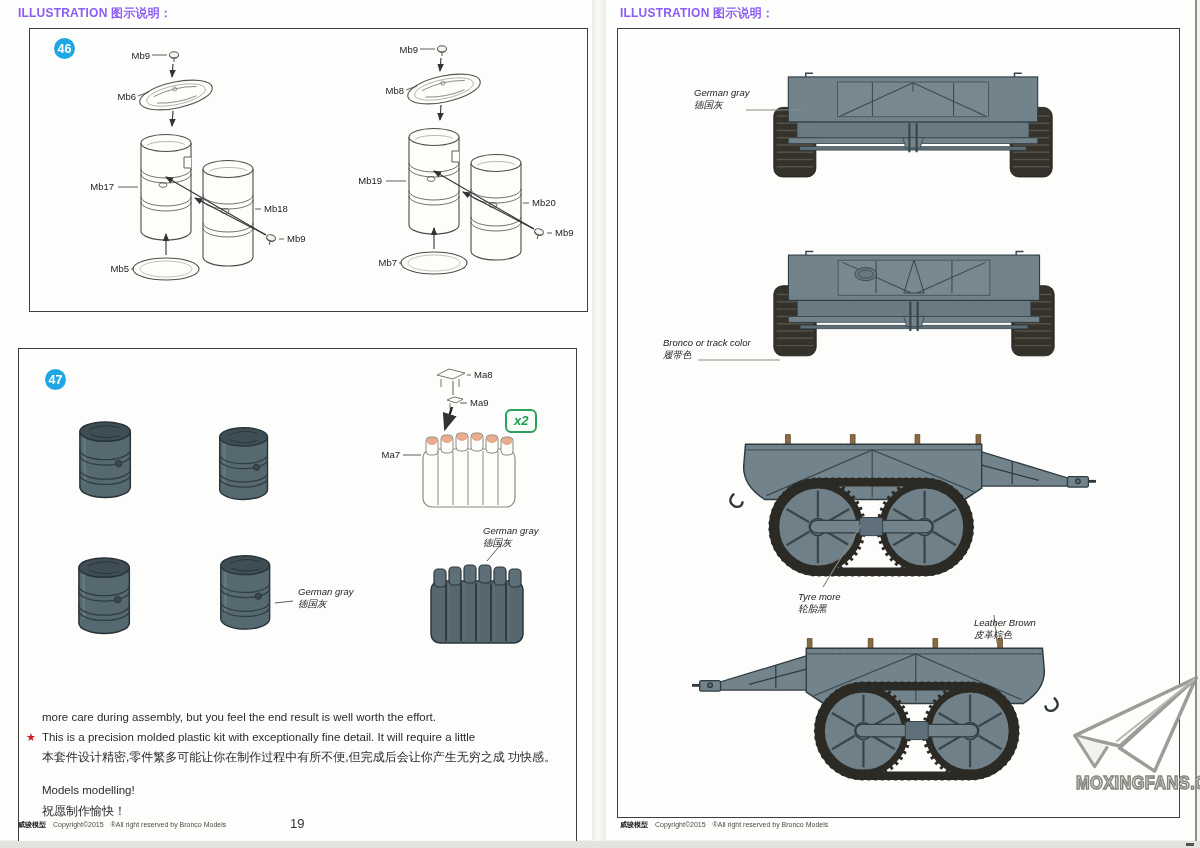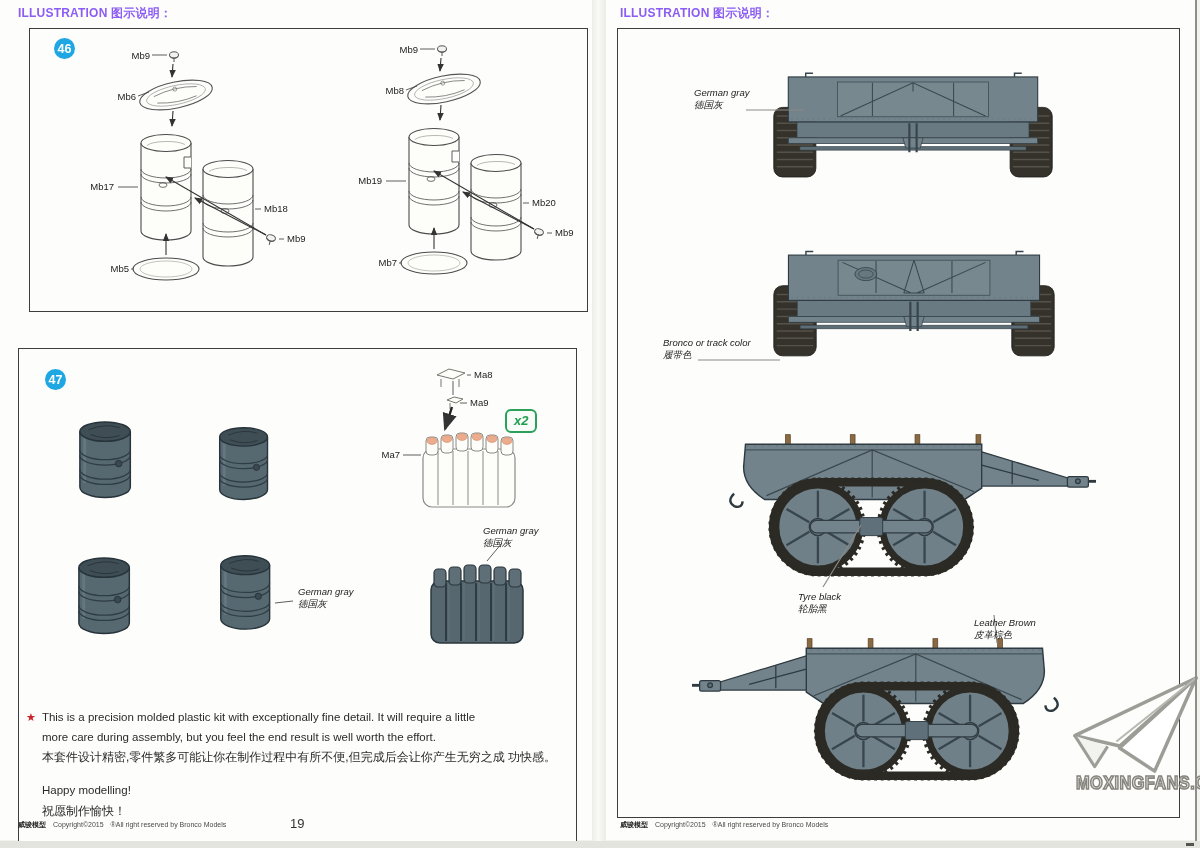--- a/index.html
+++ b/index.html
@@ -203,25 +203,25 @@
       <div class="callout" style="left:279px;top:237px;">
         <div>German gray</div>
         <div>德国灰</div>
       </div>
       <div class="callout" style="left:464px;top:176px;">
         <div>German gray</div>
         <div>德国灰</div>
       </div>
 
       <div class="note" style="left:7px;top:358px;width:545px;">
+        <div style="padding-left:16px;">more care during assembly, but you feel the end result is well worth the effort.</div>
         <div><span class="star">★</span><span>This is a precision molded plastic kit with exceptionally fine detail. It will require a little</span></div>
-        <div style="padding-left:16px;">more care during assembly, but you feel the end result is well worth the effort.</div>
         <div style="padding-left:16px;" class="zh">本套件设计精密,零件繁多可能让你在制作过程中有所不便,但完成后会让你产生无穷之成 功快感。</div>
         <div class="gap"></div>
-        <div style="padding-left:16px;">Happy modelling!</div>
+        <div style="padding-left:16px;">Models modelling!</div>
         <div style="padding-left:16px;" class="zh">祝愿制作愉快！</div>
       </div>
     </div>
 
     <div class="foot" style="left:18px;">
       <span class="brand">威骏模型</span>
       <span>Copyright©2015</span>
       <span style="margin-left:5px;">®All right reserved by Bronco Models</span>
     </div>
     <div class="pageno" style="left:290px;">19</div>
@@ -323,21 +323,21 @@
 
       <div class="callout" style="left:76px;top:58px;">
         <div>German gray</div>
         <div>德国灰</div>
       </div>
       <div class="callout" style="left:45px;top:308px;">
         <div>Bronco or track color</div>
         <div>履带色</div>
       </div>
       <div class="callout" style="left:180px;top:562px;">
-        <div>Tyre black</div>
+        <div>Tyre more</div>
         <div>轮胎黑</div>
       </div>
       <div class="callout" style="left:356px;top:588px;">
         <div>Leather Brown</div>
         <div>皮革棕色</div>
       </div>
     </div>
 
     <div class="foot" style="left:20px;">
       <span class="brand">威骏模型</span>

